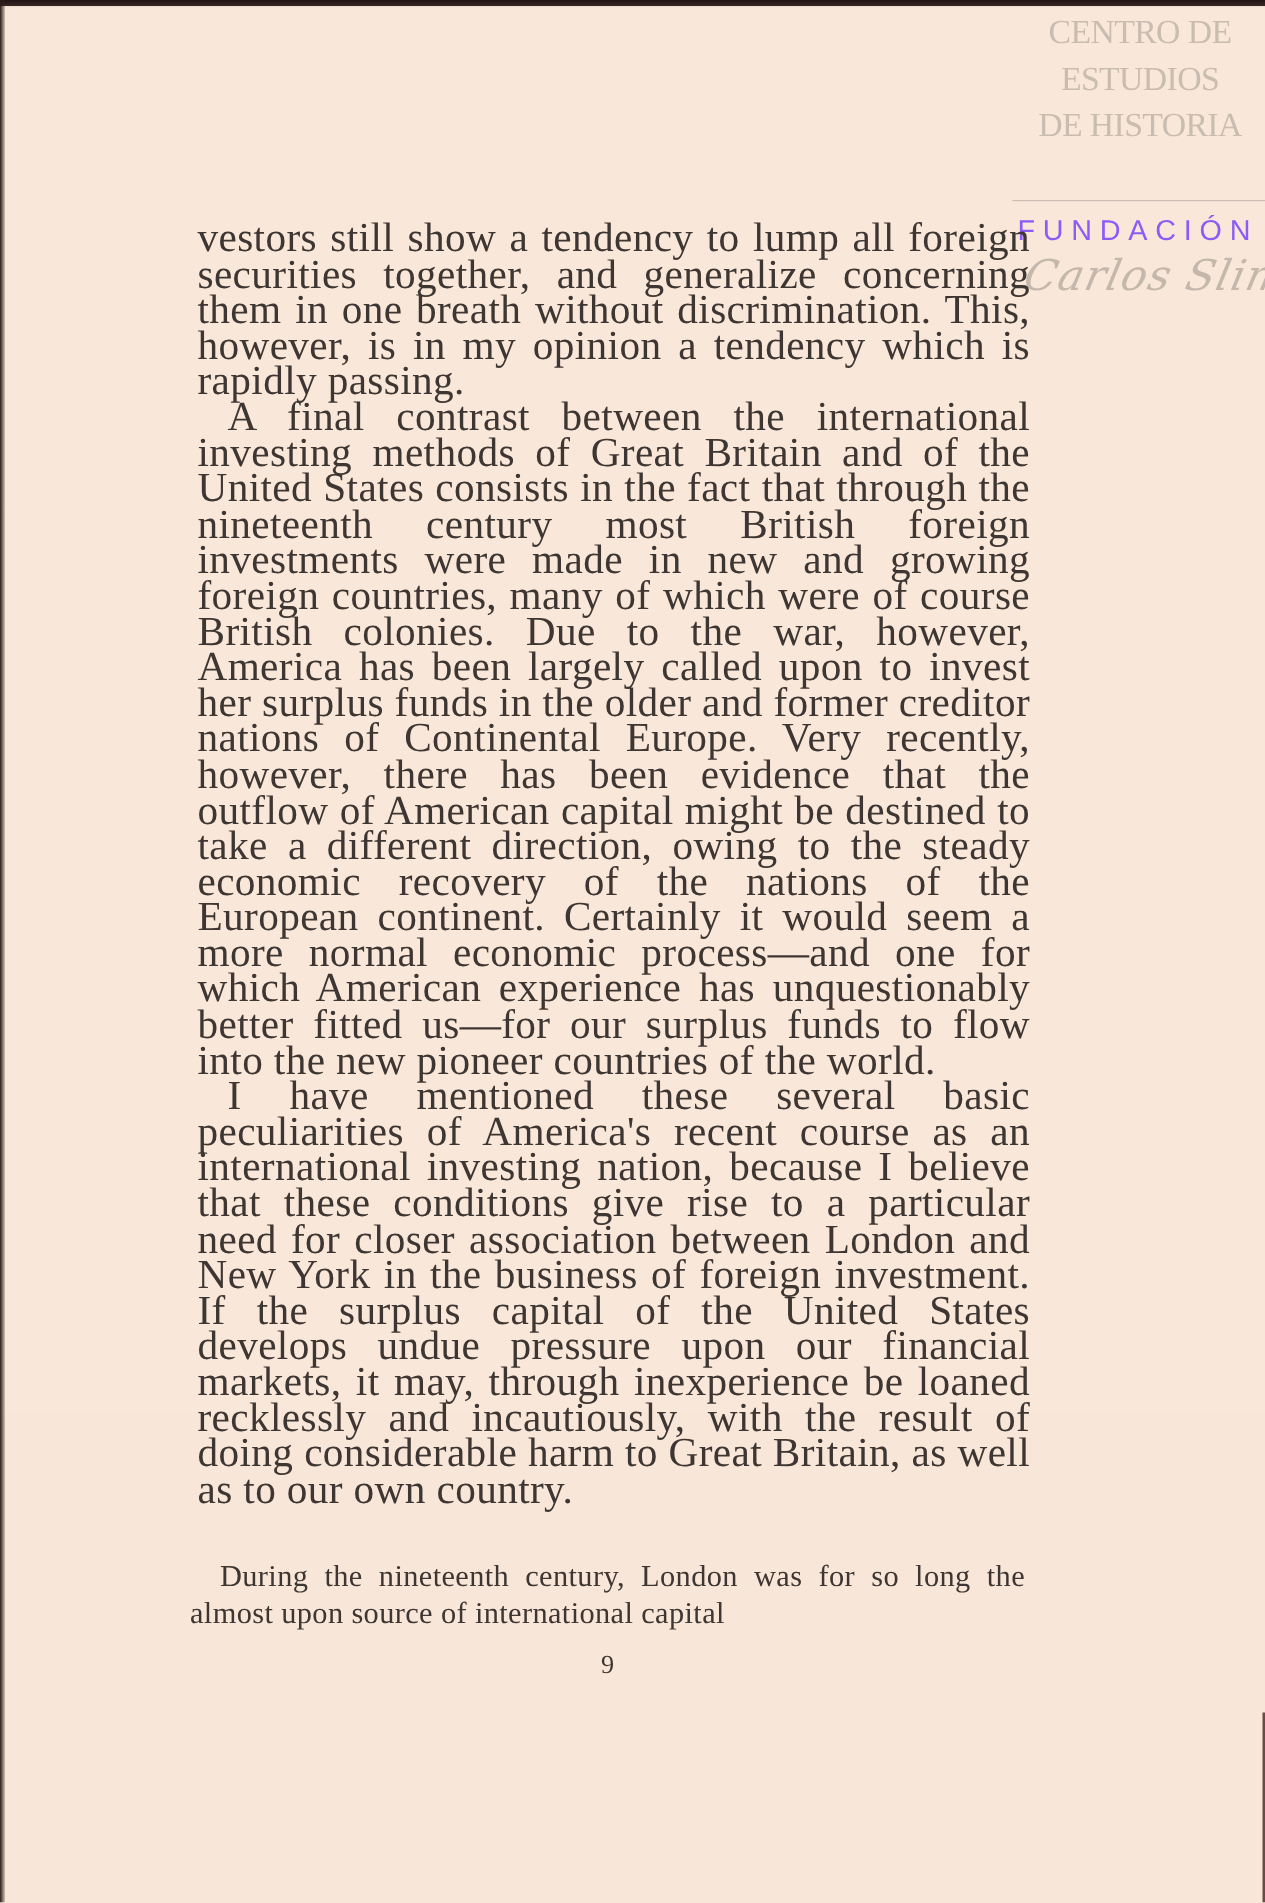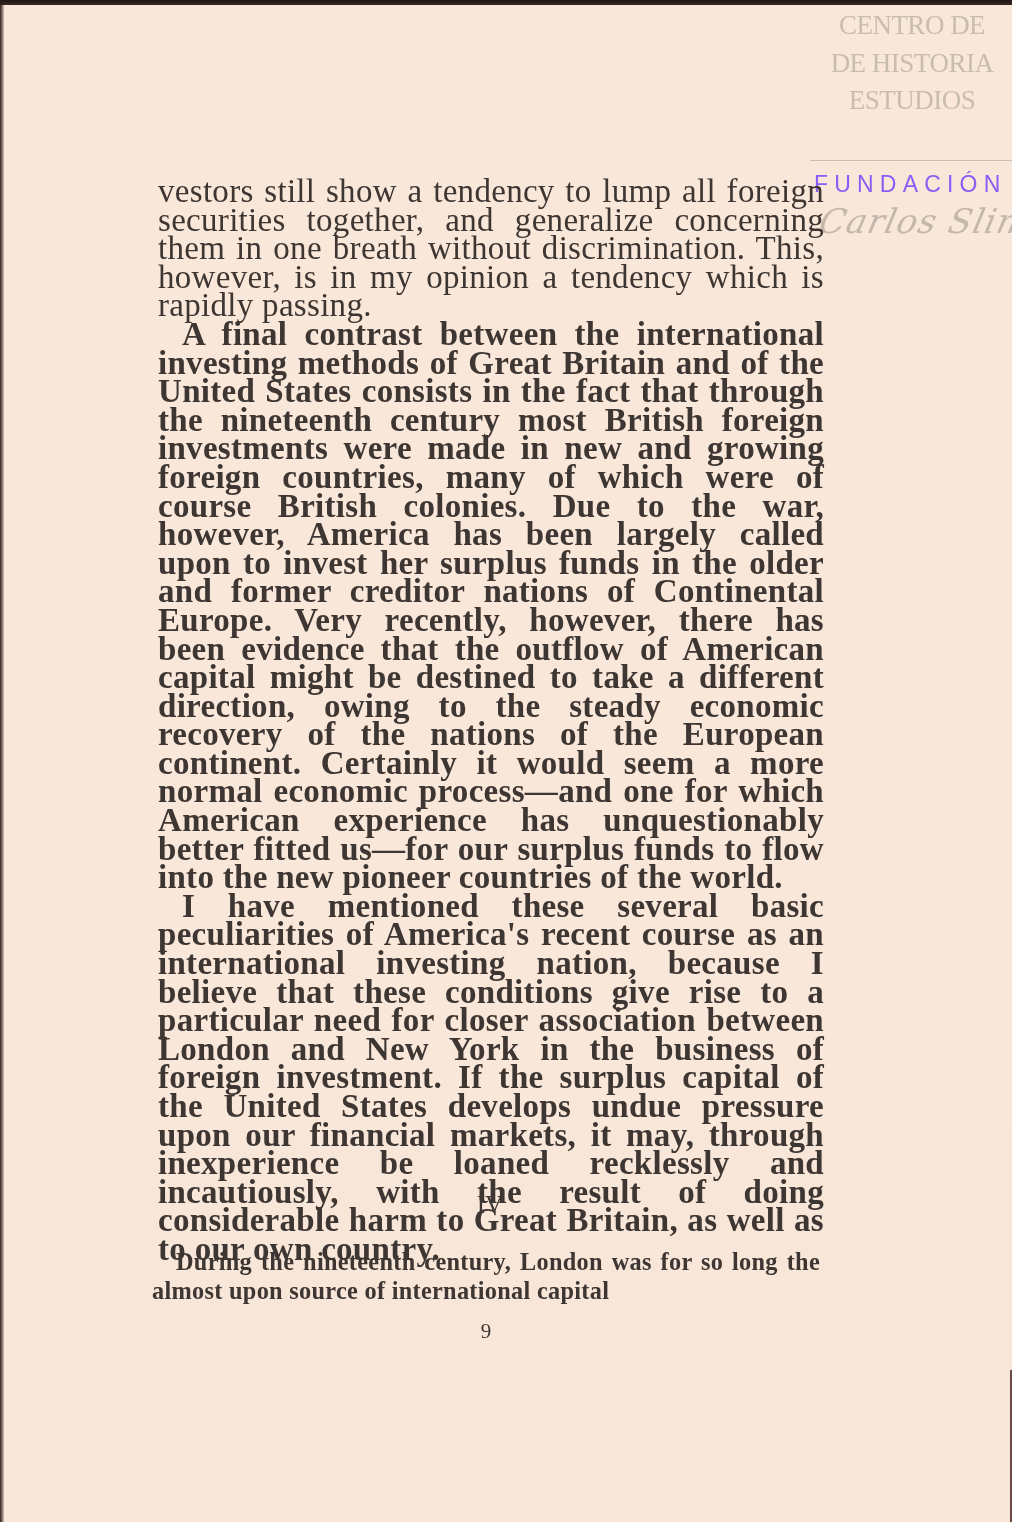--- a/index.html
+++ b/index.html
@@ -60,21 +60,21 @@
       position: absolute; left: 158px; top: 172px; width: 666px;
       font-family: "Liberation Serif", serif;
       font-size: 33px;
       line-height: 28.6px;
       color: #3e3632;
       text-align: justify;
       letter-spacing: 0.3px;
       hyphens: manual;
     }
     .para { margin: 0; }
-    .indent { text-indent: 24px; font-weight: bold; }
+    .indent { text-indent: 24px; }
     .section-heading {
       position: absolute; left: 0; top: 1186px; width: 980px;
       text-align: center;
       font-family: "Liberation Serif", serif;
       font-size: 25px;
       color: #3e3632;
     }
     .section-text {
       position: absolute; left: 152px; top: 1243px; width: 668px;
       font-family: "Liberation Serif", serif;
@@ -93,34 +93,33 @@
     }
   </style>
 </head>
 <body>
 
 <div class="top-edge"></div>
 <div class="page">
 
   <div class="watermark">
     <span class="wm-line">CENTRO DE</span>
+    <span class="wm-line">ESTUDIOS</span>
     <span class="wm-line">DE HISTORIA</span>
-    <span class="wm-line">ESTUDIOS</span>
   </div>
   <div class="wm-rule"></div>
   <div class="wm-fundacion">FUNDACIÓN</div>
   <div class="wm-signature">Carlos Slim</div>
 
   <div class="body-text">
     <p class="para">vestors still show a tendency to lump all foreign securities together, and generalize concerning them in one breath without discrimination. This, however, is in my opinion a tendency which is rapidly passing.</p>
     <p class="para indent">A final contrast between the international investing methods of Great Britain and of the United States consists in the fact that through the nineteenth century most British foreign investments were made in new and growing foreign countries, many of which were of course British colonies. Due to the war, however, America has been largely called upon to invest her surplus funds in the older and former creditor nations of Continental Europe. Very recently, however, there has been evidence that the outflow of American capital might be destined to take a different direction, owing to the steady economic recovery of the nations of the European continent. Certainly it would seem a more normal economic process—and one for which American experience has unquestionably better fitted us—for our surplus funds to flow into the new pioneer countries of the world.</p>
     <p class="para indent">I have mentioned these several basic peculiarities of America's recent course as an international investing nation, because I believe that these conditions give rise to a particular need for closer association between London and New York in the business of foreign investment. If the surplus capital of the United States develops undue pressure upon our financial markets, it may, through inexperience be loaned recklessly and incautiously, with the result of doing considerable harm to Great Britain, as well as to our own country.</p>
   </div>
 
-  <div class="section-heading">IV</div>
 
   <div class="section-text">
     <p class="para indent">During the nineteenth century, London was for so long the almost upon source of international capital</p>
   </div>
 
   <div class="page-number">9</div>
 </div>
 <div class="left-edge"></div>
 <div class="right-edge"></div>
 

